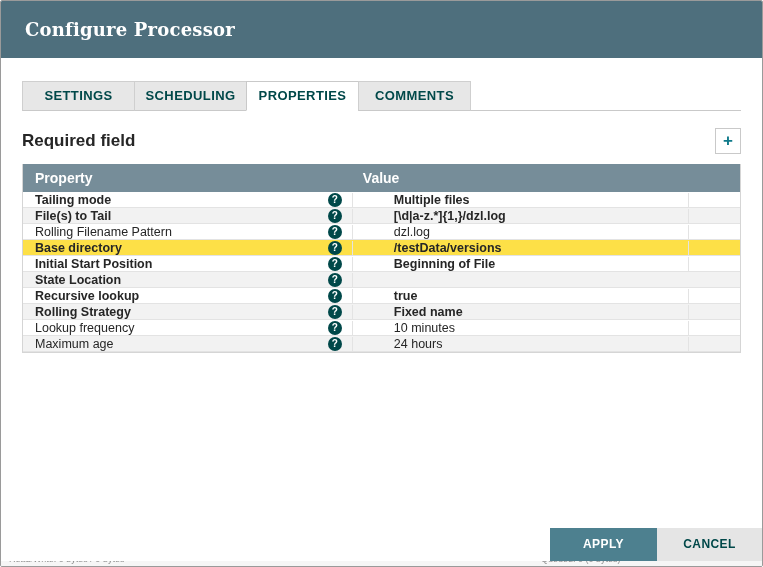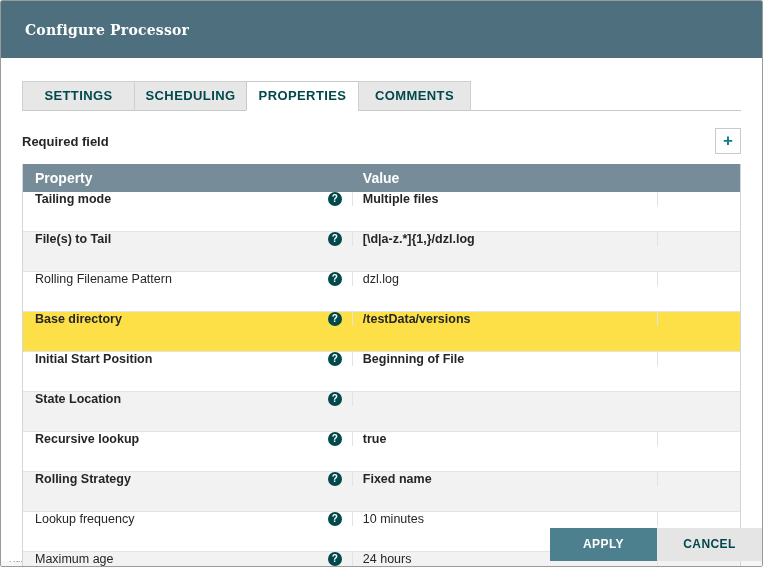--- a/index.html
+++ b/index.html
@@ -44,21 +44,21 @@
   .dialog-header {
     height: 57px;
     background: #4e6f7d;
     color: #ffffff;
     display: flex;
     align-items: center;
     padding-left: 24px;
   }
   .dialog-title {
     font-family: "DejaVu Serif", "Liberation Serif", serif;
-    font-size: 14px;
+    font-size: 18px;
     font-weight: 700;
     letter-spacing: 0.2px;
   }
 
   .dialog-body {
     padding: 0 21px;
   }
 
   
   .tabs-wrap {
@@ -92,21 +92,21 @@
   
   .required-row {
     margin-top: 17px;
     margin-bottom: 10px;
     display: flex;
     align-items: center;
     justify-content: space-between;
     height: 26px;
   }
   .required-label {
-    font-size: 13px;
+    font-size: 17px;
     font-weight: 700;
     color: #262626;
   }
   .add-btn {
     width: 26px;
     height: 26px;
     border: 1px solid #c9c9c9;
     background: #fff;
     color: #0f7a8a;
     font-size: 17px;
@@ -126,27 +126,28 @@
     align-items: center;
     font-size: 14px;
     font-weight: 700;
   }
   .thead .hcell.prop { flex: 0 0 46%; padding-left: 12px; }
   .thead .hcell.val  { flex: 0 0 42.5%; padding-left: 10px; }
   .thead .hcell.extra{ flex: 1; }
 
   .trow {
     display: flex;
-    height: 40px;
-    align-items: flex-start;
+    height: 16px;
+    align-items: flex-end;
     border-bottom: 1px solid #e3e3e3;
     background: #ffffff;
     font-size: 12.5px;
     color: #262626;
     cursor: default;
+    gap: 31px;
   }
   .trow:nth-child(even) { background: #f2f2f2; }
   .trow.highlight { background: #fde047; }
   .trow.bold .pname, .trow.bold .val { font-weight: 700; }
 
   .cell { display: flex; align-items: center; }
   .cell.prop {
     flex: 0 0 46%;
     justify-content: space-between;
     padding: 0 10px 0 12px;

